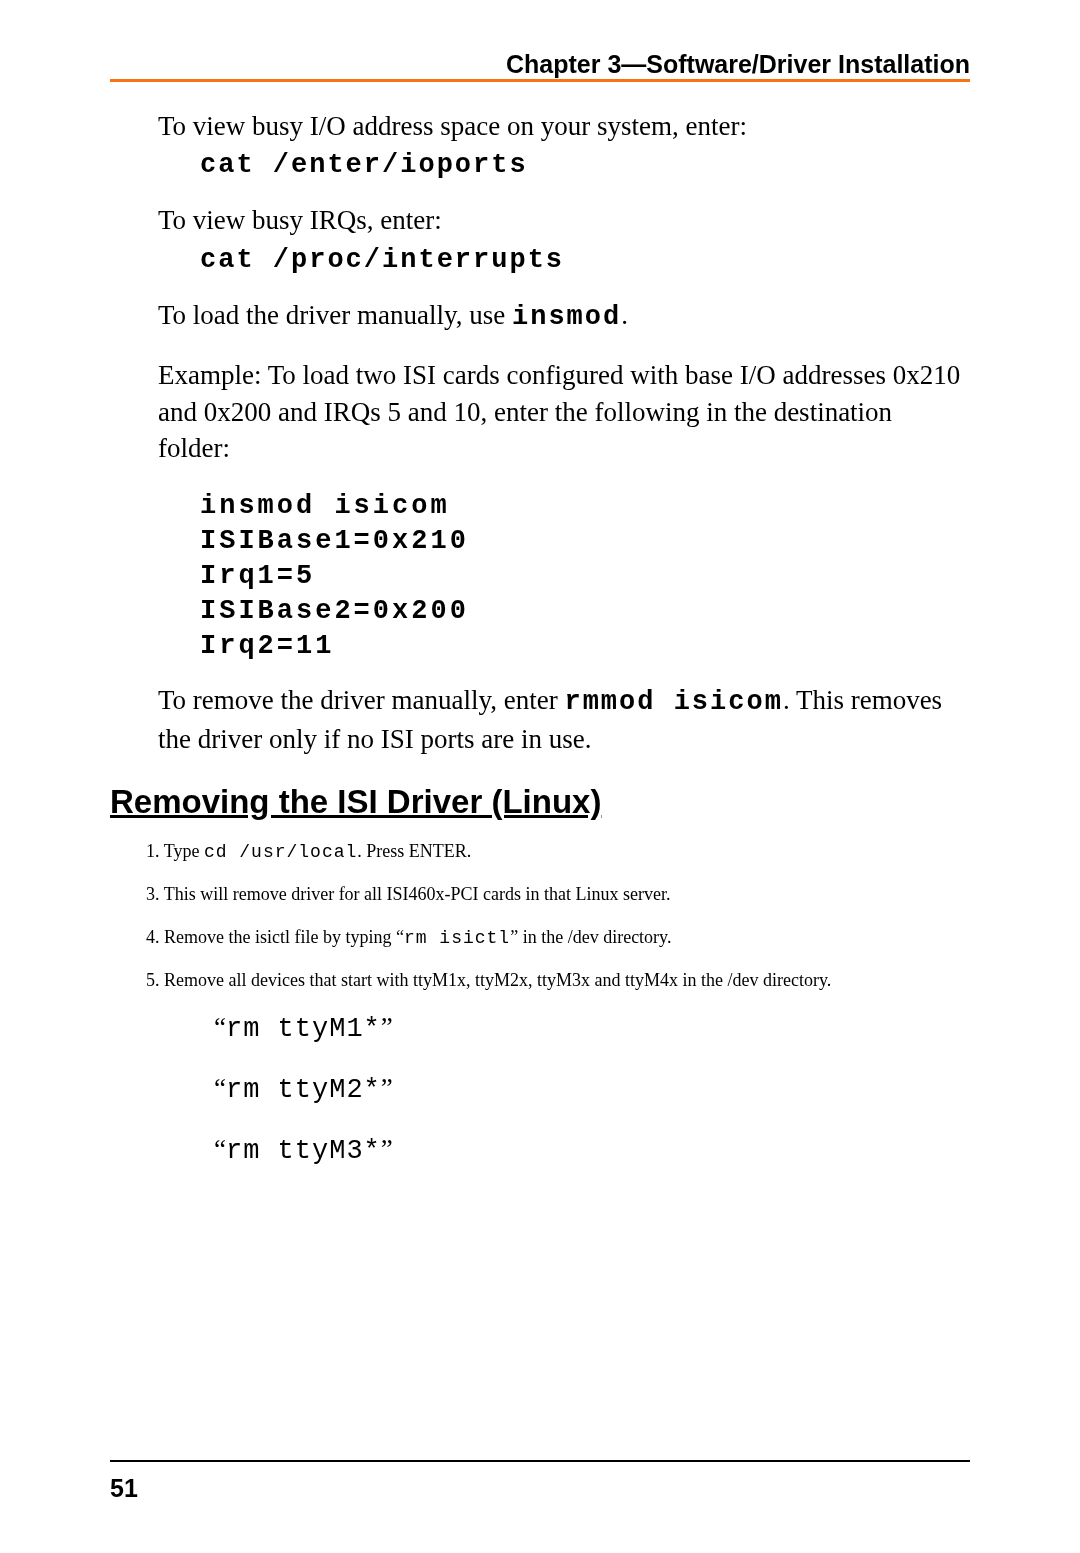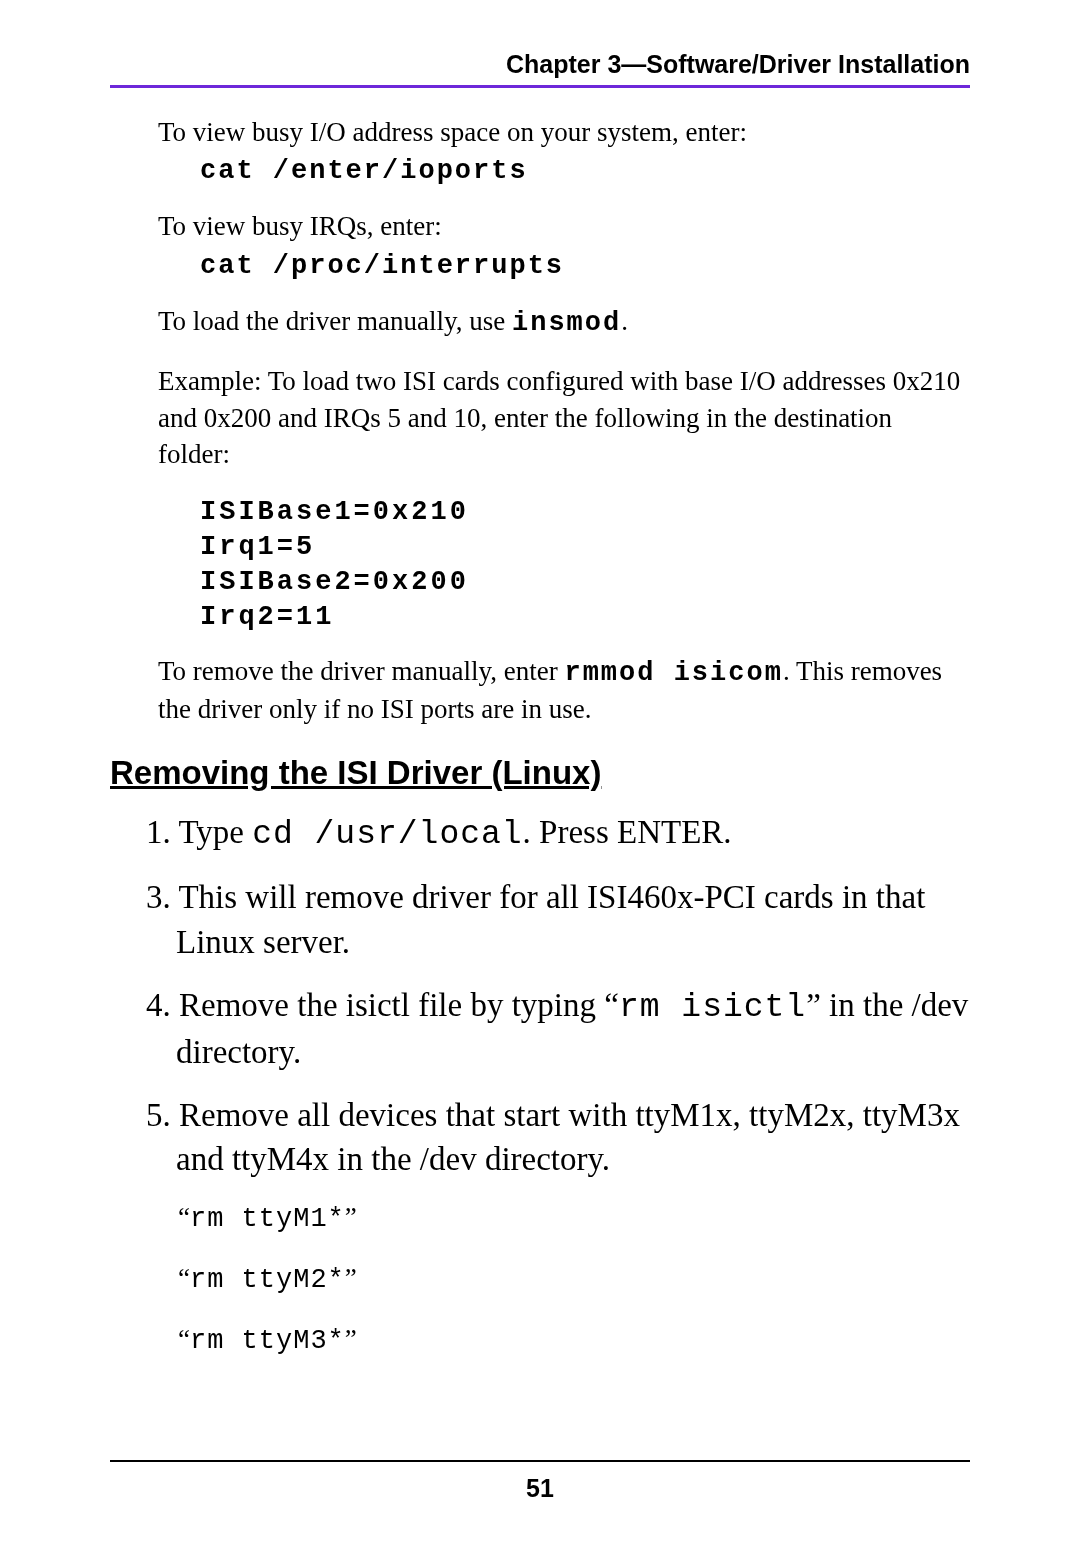--- a/index.html
+++ b/index.html
@@ -13,22 +13,21 @@
       width: 1080px;
       height: 1553px;
       padding: 50px 110px 50px 110px;
       position: relative;
     }
     .header {
       text-align: right;
       font-family: Arial, Helvetica, sans-serif;
       font-weight: bold;
       font-size: 25px;
-      padding-bottom: 6px;
-      border-bottom: 3px solid #6d28d9;
+      border-bottom: 3px solid #f97316;
       margin-bottom: 26px;
     }
     .para {
       font-size: 27px;
       line-height: 1.35;
       margin-bottom: 6px;
       margin-left: 48px;
     }
     .indent-cmd {
       margin-left: 90px;
@@ -64,43 +63,43 @@
       font-weight: bold;
       font-size: 33px;
       margin-top: 26px;
       margin-bottom: 18px;
       text-decoration: underline;
     }
     .list {
       padding-left: 30px;
     }
     .list-item {
-      font-size: 33px;
+      font-size: 18px;
       line-height: 1.35;
       margin-bottom: 18px;
       padding-left: 6px;
       text-indent: -30px;
       margin-left: 30px;
     }
     .quoted-cmds {
-      margin-left: 68px;
+      margin-left: 104px;
       font-size: 27px;
       line-height: 1.3;
     }
     .quoted-cmds div {
       margin-bottom: 24px;
     }
     .footer {
       position: absolute;
       bottom: 50px;
       left: 110px;
       right: 110px;
       border-top: 2px solid #000;
       padding-top: 12px;
-      text-align: center;
+      text-align: left;
       font-family: Arial, Helvetica, sans-serif;
       font-weight: bold;
       font-size: 25px;
     }
   </style>
 </head>
 <body>
 
 <div class="header">Chapter 3—Software/Driver Installation</div>
 
@@ -110,20 +109,21 @@
 <div class="para">To view busy IRQs, enter:</div>
 <div class="indent-cmd">cat /proc/interrupts</div>
 
 <div class="para para-block">
   <span>To load the driver manually, use </span><span class="mono-bold">insmod</span><span>.</span>
 </div>
 
 <div class="para para-block">Example: To load two ISI cards configured with base I/O addresses 0x210 and 0x200 and IRQs 5 and 10, enter the following in the destination folder:</div>
 
 <div class="code-block">
+  <div>insmod isicom</div>
   <div>ISIBase1=0x210</div>
   <div>Irq1=5</div>
   <div>ISIBase2=0x200</div>
   <div>Irq2=11</div>
 </div>
 
 <div class="para para-block">
   <span>To remove the driver manually, enter </span><span class="mono-bold">rmmod isicom</span><span>.  This removes the driver only if no ISI ports are in use.</span>
 </div>
 

